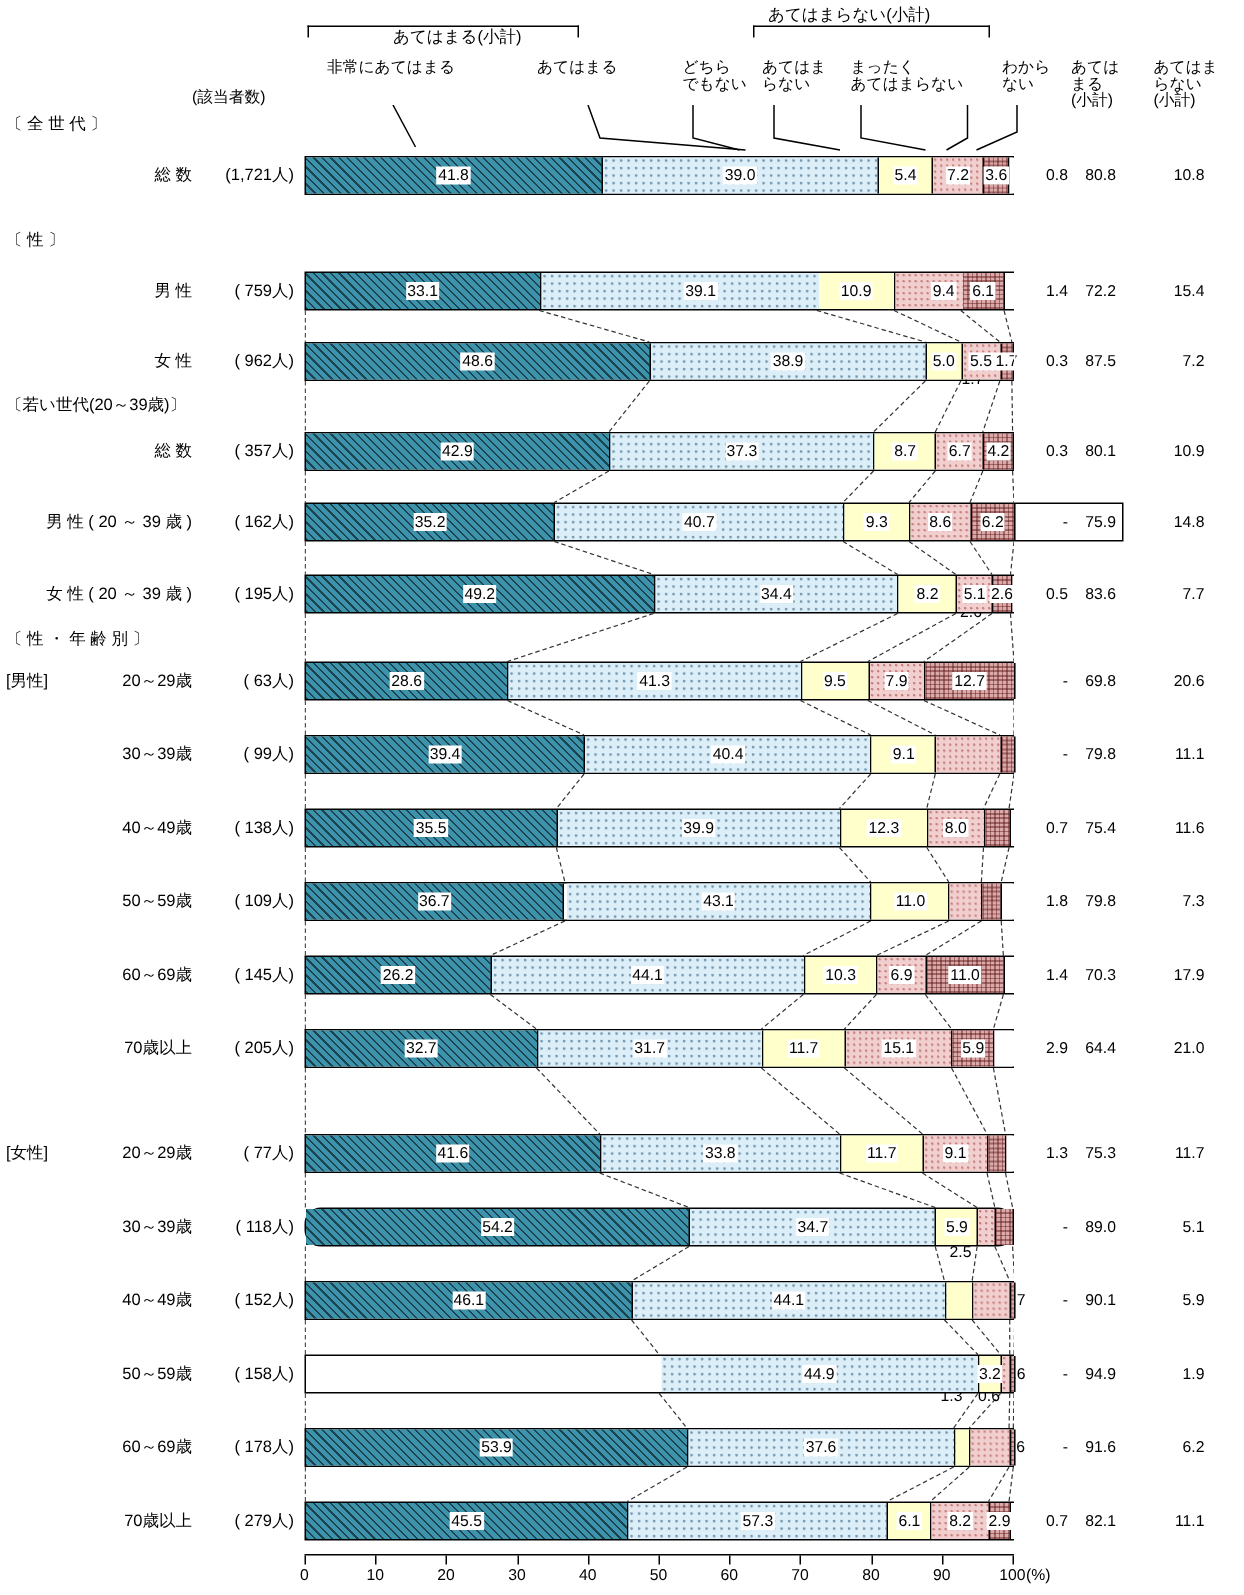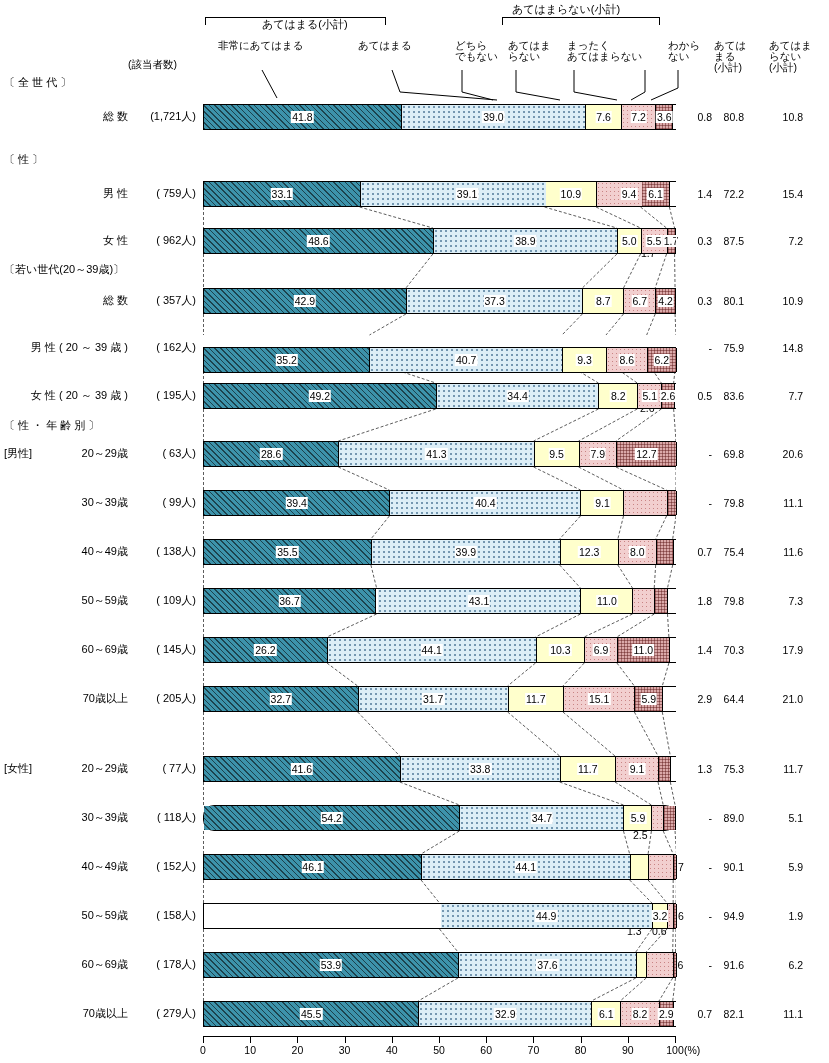--- a/index.html
+++ b/index.html
@@ -251,21 +251,21 @@
     </svg>
 <div class="outlab" style="top: 111px; left: 481px; width: 28px; text-align: right;">0.8</div>
     <div class="bar" style="left: 0px; top: 104px; width: 473px;">
       <div class="seg s0" style="left: 0px; width: 197.714px;">
         <span class="vlabel">41.8</span>
       </div>
       <div class="seg s1" style="left: 197.714px; width: 184.47px;">
         <span class="vlabel">39.0</span>
       </div>
       <div class="seg s2" style="left: 382.184px; width: 35.948px;">
-        <span class="vlabel">7.6</span>
+        <span class="vlabel">5.4</span>
       </div>
       <div class="seg s3" style="left: 418.132px; width: 34.056px;">
         <span class="vlabel">7.2</span>
       </div>
       <div class="seg s4" style="left: 452.188px; width: 17.028px;">
         <span class="vlabel">3.6</span>
       </div>
       <div class="seg s5" style="left: 469.216px; width: 3.784px; border-right: none;"></div>
     </div>
     <div class="outlab" style="top: 188px; left: 481px; width: 28px; text-align: right;">1.4</div>
@@ -320,21 +320,21 @@
       </div>
       <div class="seg s3" style="left: 420.497px; width: 31.691px;">
         <span class="vlabel">6.7</span>
       </div>
       <div class="seg s4" style="left: 452.188px; width: 19.866px;">
         <span class="vlabel">4.2</span>
       </div>
       <div class="seg s5" style="left: 472.054px; width: 1.419px; border-right: none;"></div>
     </div>
     <div class="outlab" style="top: 342px; left: 481px; width: 28px; text-align: right;">-</div>
-    <div class="bar" style="left: 0px; top: 335px; width: 473px; margin-top: 12px;">
+    <div class="bar" style="left: 0px; top: 335px; width: 546px;">
       <div class="seg s0" style="left: 0px; width: 166.496px;">
         <span class="vlabel">35.2</span>
       </div>
       <div class="seg s1" style="left: 166.496px; width: 192.511px;">
         <span class="vlabel">40.7</span>
       </div>
       <div class="seg s2" style="left: 359.007px; width: 43.989px;">
         <span class="vlabel">9.3</span>
       </div>
       <div class="seg s3" style="left: 402.996px; width: 40.678px;">
@@ -557,21 +557,21 @@
       <div class="seg s3" style="left: 443.201px; width: 26.488px;"></div>
       <div class="seg s4" style="left: 469.689px; width: 2.838px;"></div>
       <div class="seg s5" style="left: 472.527px; width: 0px; border-right: none;"></div>
     </div>
     <div class="outlab" style="top: 1008px; left: 481px; width: 28px; text-align: right;">0.7</div>
     <div class="bar" style="left: 0px; top: 1001px; width: 473px;">
       <div class="seg s0" style="left: 0px; width: 215.215px;">
         <span class="vlabel">45.5</span>
       </div>
       <div class="seg s1" style="left: 215.215px; width: 173.118px;">
-        <span class="vlabel">32.9</span>
+        <span class="vlabel">57.3</span>
       </div>
       <div class="seg s2" style="left: 388.333px; width: 28.853px;">
         <span class="vlabel">6.1</span>
       </div>
       <div class="seg s3" style="left: 417.186px; width: 38.786px;">
         <span class="vlabel">8.2</span>
       </div>
       <div class="seg s4" style="left: 455.972px; width: 13.717px;">
         <span class="vlabel">2.9</span>
       </div>

